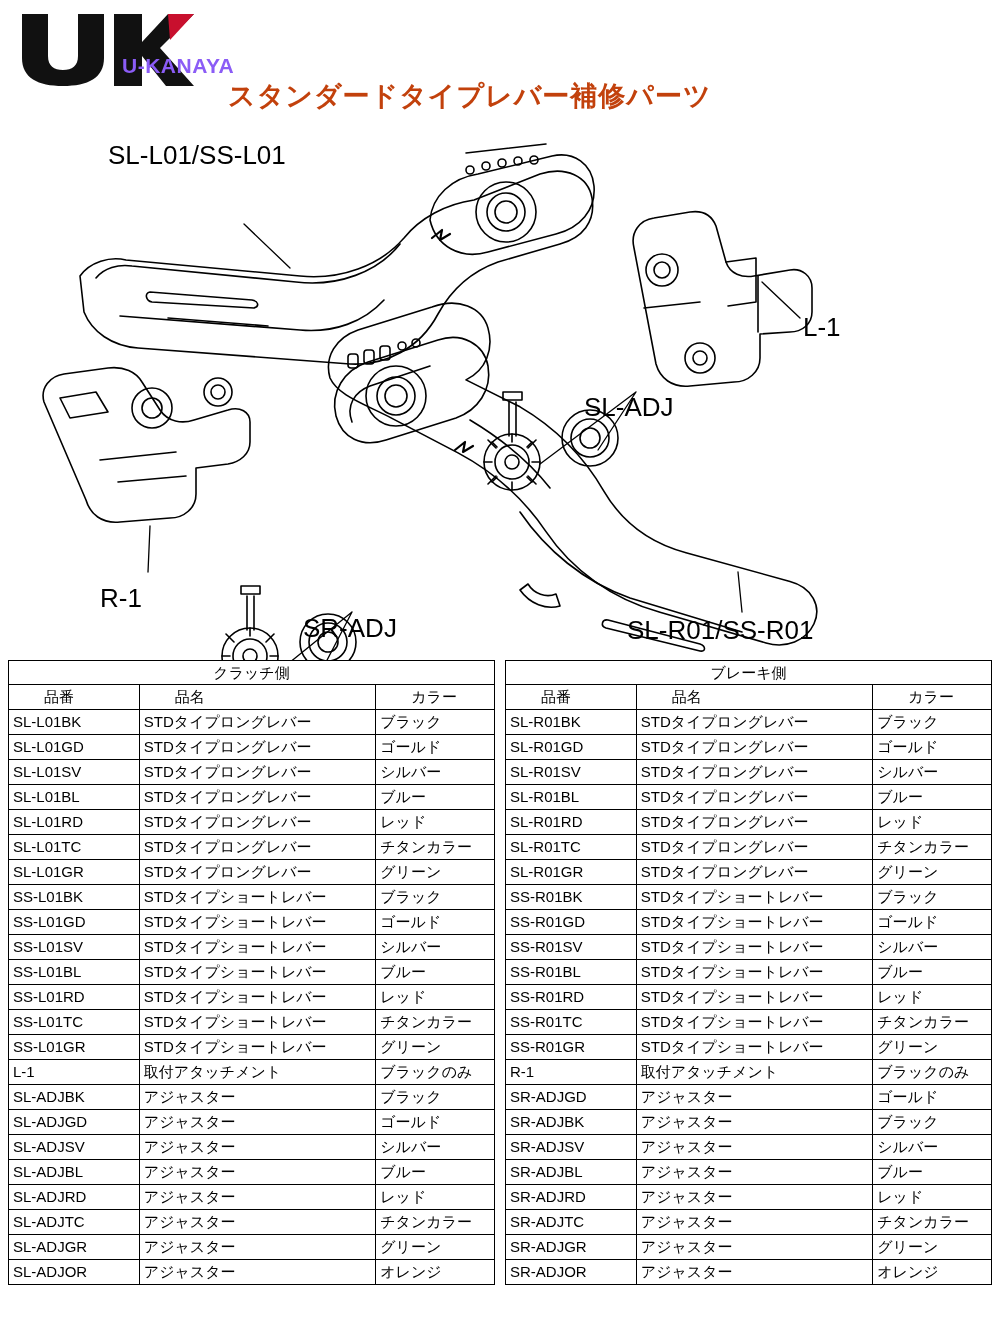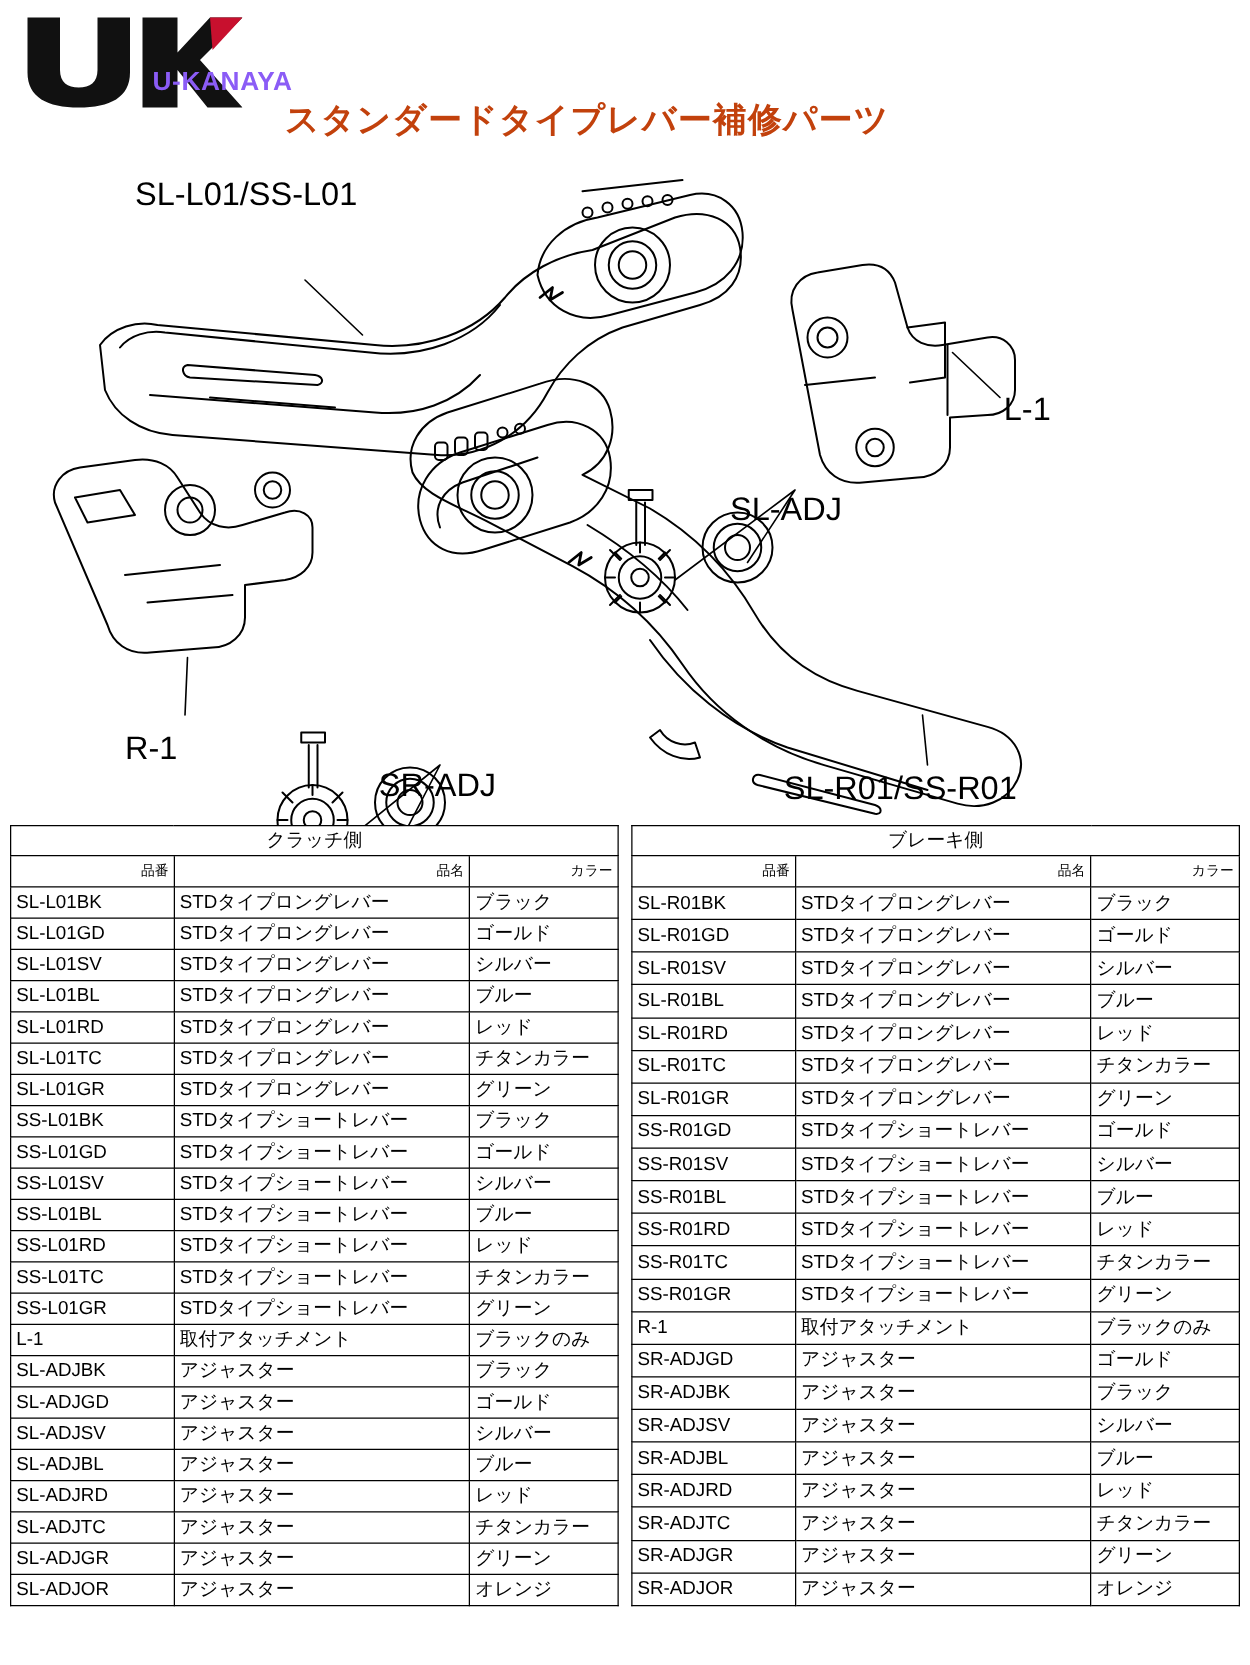--- a/index.html
+++ b/index.html
@@ -91,22 +91,22 @@
     font-weight: normal;
     white-space: nowrap;
     overflow: hidden;
   }
   table.parts .side-head {
     text-align: center;
     font-size: 15px;
     height: 21px;
   }
   table.parts thead tr.colhead td {
-    text-align: right;
-    font-size: 11px;
+    text-align: left;
+    font-size: 15px;
     padding-left: 35px;
   }
   .col-code  { width: 130px; }
   .col-name  { width: 235px; }
   .col-color { width: 118px; }
 </style>
 </head>
 <body>
 
 <div class="header">
@@ -436,20 +436,25 @@
           <td>SL-R01TC</td>
           <td>STDタイプロングレバー</td>
           <td>チタンカラー</td>
         </tr>
         <tr>
           <td>SL-R01GR</td>
           <td>STDタイプロングレバー</td>
           <td>グリーン</td>
         </tr>
         <tr>
+          <td>SS-R01BK</td>
+          <td>STDタイプショートレバー</td>
+          <td>ブラック</td>
+        </tr>
+        <tr>
           <td>SS-R01GD</td>
           <td>STDタイプショートレバー</td>
           <td>ゴールド</td>
         </tr>
         <tr>
           <td>SS-R01SV</td>
           <td>STDタイプショートレバー</td>
           <td>シルバー</td>
         </tr>
         <tr>

